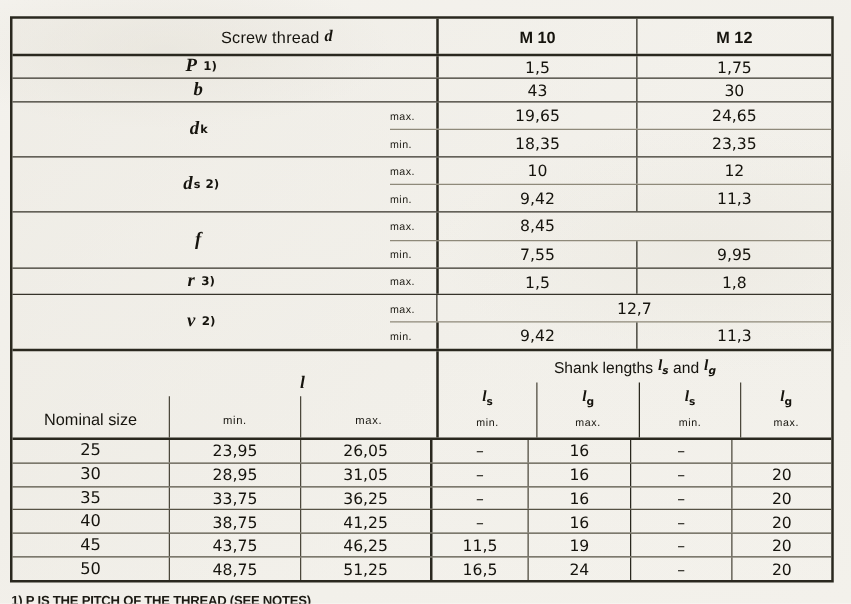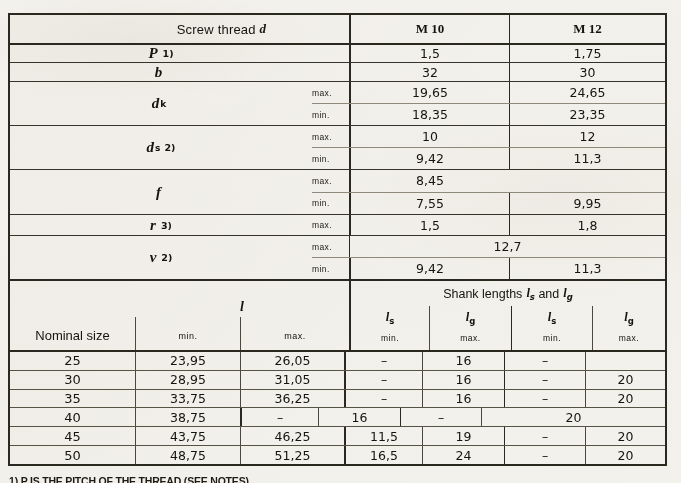--- a/index.html
+++ b/index.html
@@ -18,21 +18,21 @@
     border:2.5px solid #2a281f;
     display:flex;flex-direction:column;
     background:linear-gradient(125deg, rgba(231,228,219,.35), rgba(247,245,240,.1) 60%);
   }
   .row{display:flex;flex-shrink:0;align-items:stretch}
   .bt-heavy{border-top:2.2px solid #2a281f}
   .bt-med{border-top:1.6px solid #36332a}
 
   
   .corner{width:339px;display:flex;align-items:center;justify-content:center;padding-left:84px;font-size:13px;letter-spacing:.2px}
-  .mcol{display:flex;align-items:center;justify-content:center;font-weight:700;font-size:13px;font-family:Liberation Serif, serif}
+  .mcol{display:flex;align-items:center;justify-content:center;font-weight:700;font-size:13px;font-family:Liberation Sans, sans-serif}
   .m10{width:160px;border-left:2px solid #2a281f}
   .m12{flex:1;border-left:1.8px solid #2a281f}
 
   .plabel{width:302px;display:flex;align-items:center;justify-content:center;
           font-family:"Liberation Serif",serif;font-style:italic;font-weight:700;font-size:15px}
   .plabel .sub{font-family:"DejaVu Sans",sans-serif;font-style:normal;font-size:9px;font-weight:700;vertical-align:-3px;margin-left:1px}
   .plabel .sup{font-family:"DejaVu Sans",sans-serif;font-style:normal;font-size:9.5px;font-weight:700;vertical-align:5px;margin-left:4px}
   .gright{flex:1;display:flex;flex-direction:column}
   .srow{flex:1;display:flex;align-items:stretch}
   .srow.split{border-top:1px solid #8e897a}
@@ -116,21 +116,21 @@
 
   <div class="row bt-med" style="height:19px">
     <div class="plabel">
         <span>b</span>
         <span class="sub"></span>
         <span class="sup"></span>
       </div>
     <div class="gright">
         <div class="srow">
       <div class="limit"></div>
-      <div class="v v10">32</div>
+      <div class="v v10">43</div>
       <div class="v v12">30</div>
     </div>
       </div>
   </div>
 
   <div class="row bt-med" style="height:44px">
     <div class="plabel">
         <span>d</span>
         <span class="sub">k</span>
         <span class="sup"></span>
@@ -284,20 +284,21 @@
       <div class="dc dlmin">33,75</div>
       <div class="dc dlmax">36,25</div>
       <div class="dc dls10">–</div>
       <div class="dc dlg10">16</div>
       <div class="dc dls12">–</div>
       <div class="dc dlg12">20</div>
     </div>
     <div class="drow">
       <div class="dc dnom">40</div>
       <div class="dc dlmin">38,75</div>
+      <div class="dc dlmax">41,25</div>
       <div class="dc dls10">–</div>
       <div class="dc dlg10">16</div>
       <div class="dc dls12">–</div>
       <div class="dc dlg12">20</div>
     </div>
     <div class="drow">
       <div class="dc dnom">45</div>
       <div class="dc dlmin">43,75</div>
       <div class="dc dlmax">46,25</div>
       <div class="dc dls10">11,5</div>

